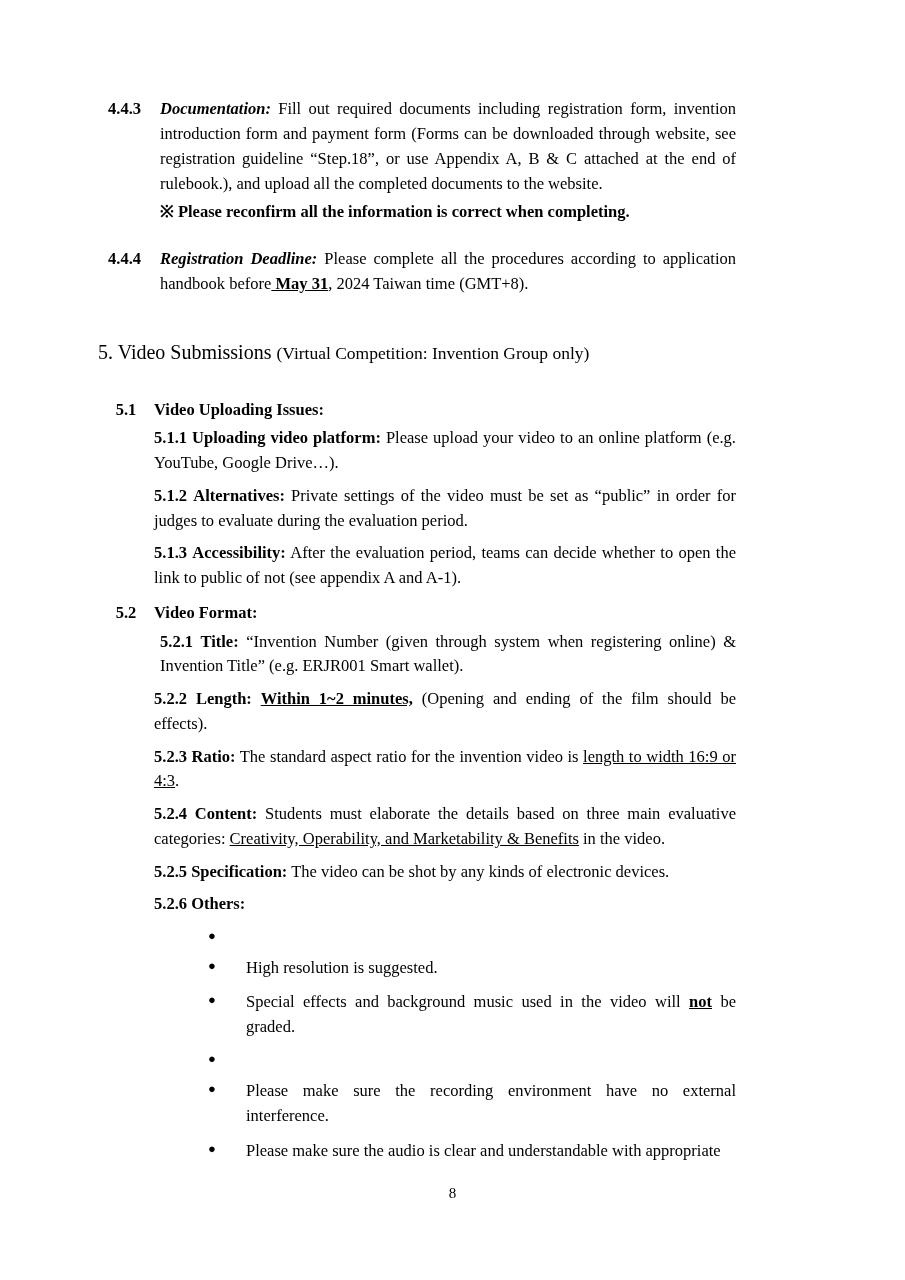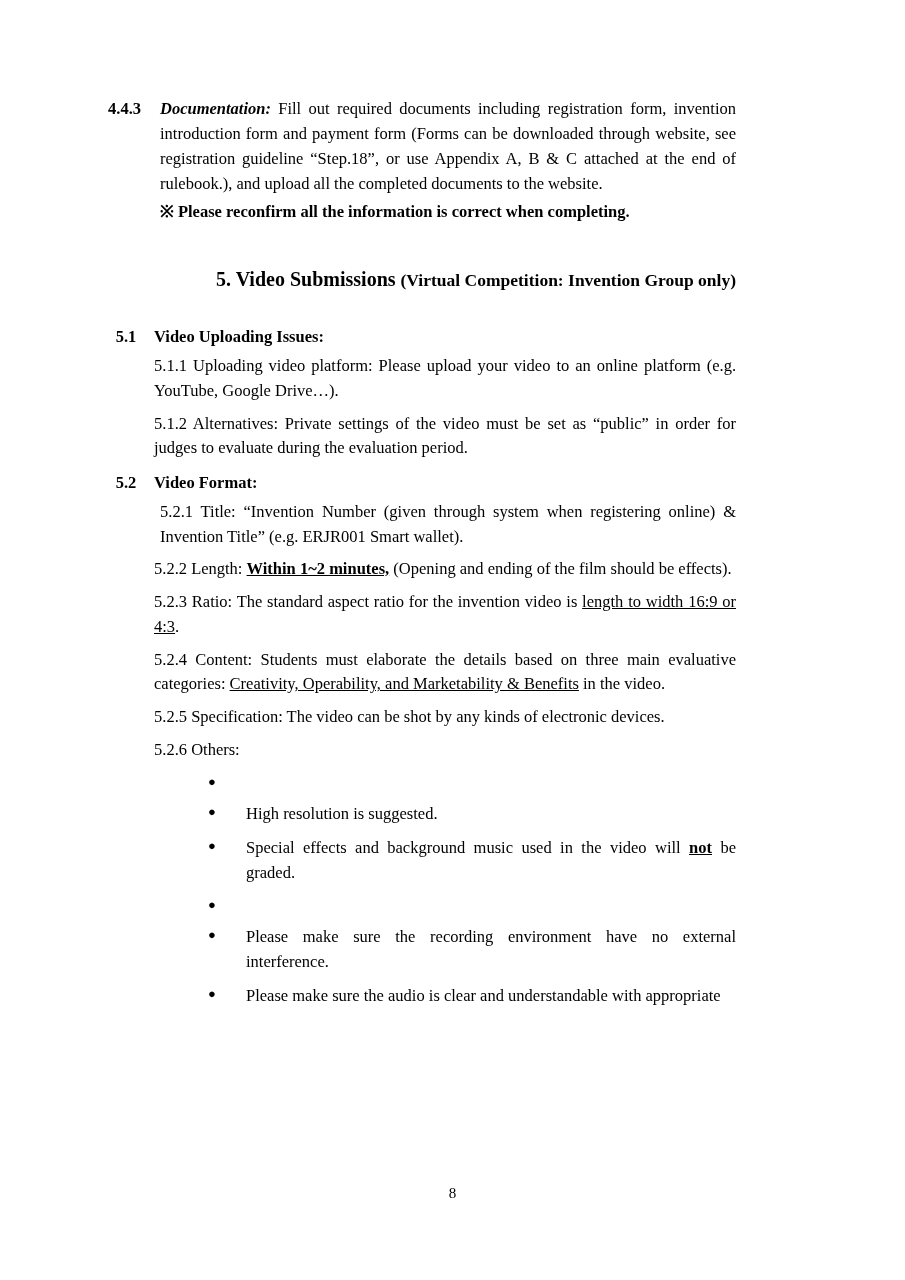--- a/index.html
+++ b/index.html
@@ -50,23 +50,23 @@
     text-justify: inter-word;
   }
   .note-line {
     font-weight: bold;
     margin-top: 3px;
     text-align: left;
   }
 
   
   .section-heading {
-    text-align: right;
+    text-align: left;
     font-size: 20px;
-    font-weight: bold;
+    font-weight: normal;
     margin-top: 44px;
     margin-bottom: 34px;
   }
   .section-heading .sub {
     font-size: 17.5px;
   }
 
   
   .toplevel {
     display: flex;
@@ -89,21 +89,21 @@
 
   
   .subpara {
     font-size: 16.5px;
     line-height: 1.5;
     margin: 0 0 8px 0;
     padding-left: 56px;
     text-align: justify;
     text-justify: inter-word;
   }
-  .subpara .lead { font-weight: normal; }
+  .subpara .lead { font-weight: bold; }
 
   
   .bullets {
     margin: 6px 0 0 0;
     padding: 0;
     list-style: none;
   }
   .bullets li {
     display: flex;
     align-items: flex-start;
@@ -139,20 +139,26 @@
 <div class="page">
 
   <div class="clause">
     <div class="clause-num">4.4.3</div>
     <div class="clause-body">
       <span class="b">Documentation:</span><span> Fill out required documents including registration form, invention introduction form and payment form (Forms can be downloaded through website, see registration guideline “Step.18”, or use Appendix A, B &amp; C attached at the end of rulebook.), and upload all the completed documents to the website.</span>
       <div class="note-line">※ Please reconfirm all the information is correct when completing.</div>
     </div>
   </div>
 
+  <div class="clause" style="margin-top:22px;">
+    <div class="clause-num">4.4.4</div>
+    <div class="clause-body">
+      <span class="b">Registration Deadline:</span><span> Please complete all the procedures according to application handbook before</span><span class="bu"> May 31</span><span>, 2024 Taiwan time (GMT+8).</span>
+    </div>
+  </div>
 
   <div class="section-heading">
     <span>5.</span>
     <span>Video Submissions</span>
     <span class="sub">(Virtual Competition: Invention Group only)</span>
   </div>
 
   <div class="toplevel">
     <div class="toplevel-num">5.1</div>
     <div class="toplevel-label">Video Uploading Issues:</div>
@@ -161,20 +167,24 @@
   <p class="subpara">
     <span class="lead">5.1.1</span>
     <span class="lead">Uploading video platform:</span><span> Please upload your video to an online platform (e.g. YouTube, Google Drive…).</span>
   </p>
 
   <p class="subpara">
     <span class="lead">5.1.2</span>
     <span class="lead">Alternatives:</span><span> Private settings of the video must be set as “public” in order for judges to evaluate during the evaluation period.</span>
   </p>
 
+  <p class="subpara">
+    <span class="lead">5.1.3</span>
+    <span class="lead">Accessibility:</span><span> After the evaluation period, teams can decide whether to open the link to public of not (see appendix A and A-1).</span>
+  </p>
 
   <div class="toplevel">
     <div class="toplevel-num">5.2</div>
     <div class="toplevel-label">Video Format:</div>
   </div>
 
   <p class="subpara" style="padding-left:62px;">
     <span class="lead">5.2.1</span>
     <span class="lead">Title:</span><span> “Invention Number (given through system when registering online) &amp; Invention Title” (e.g. ERJR001 Smart wallet).</span>
   </p>

